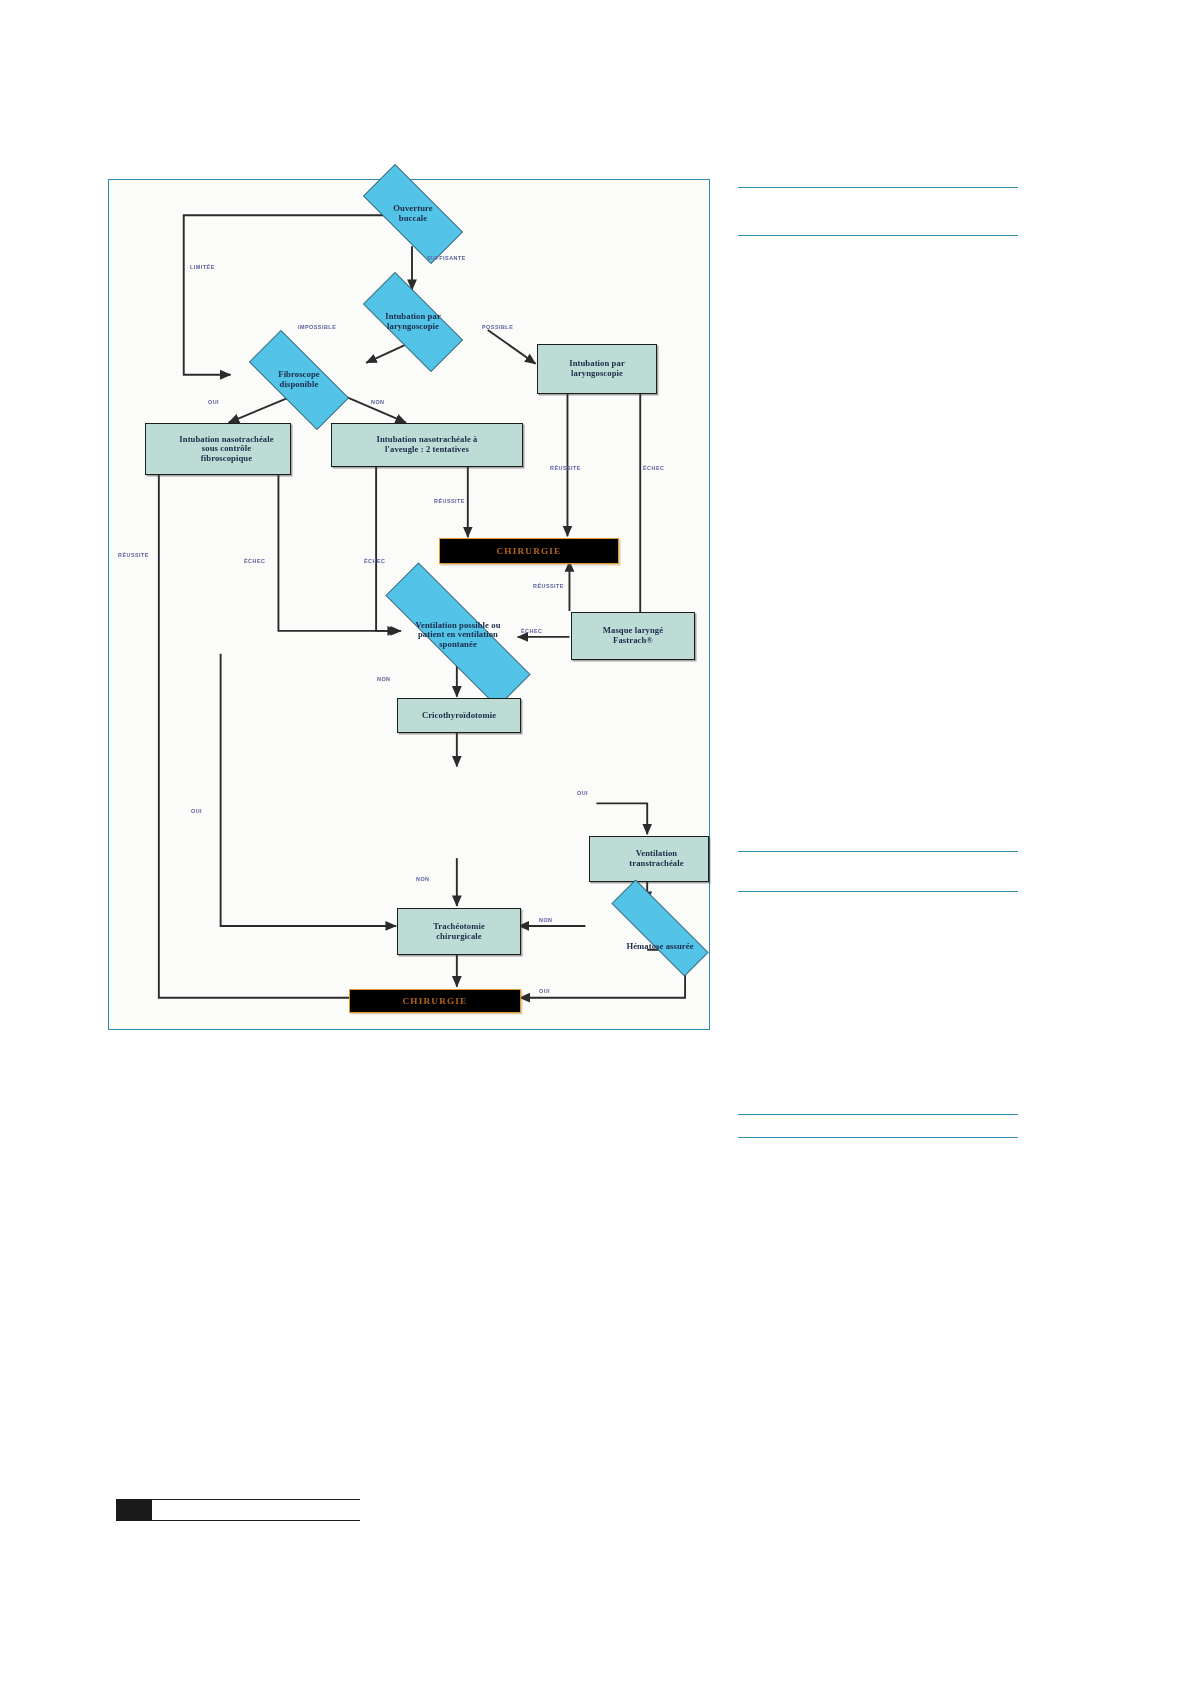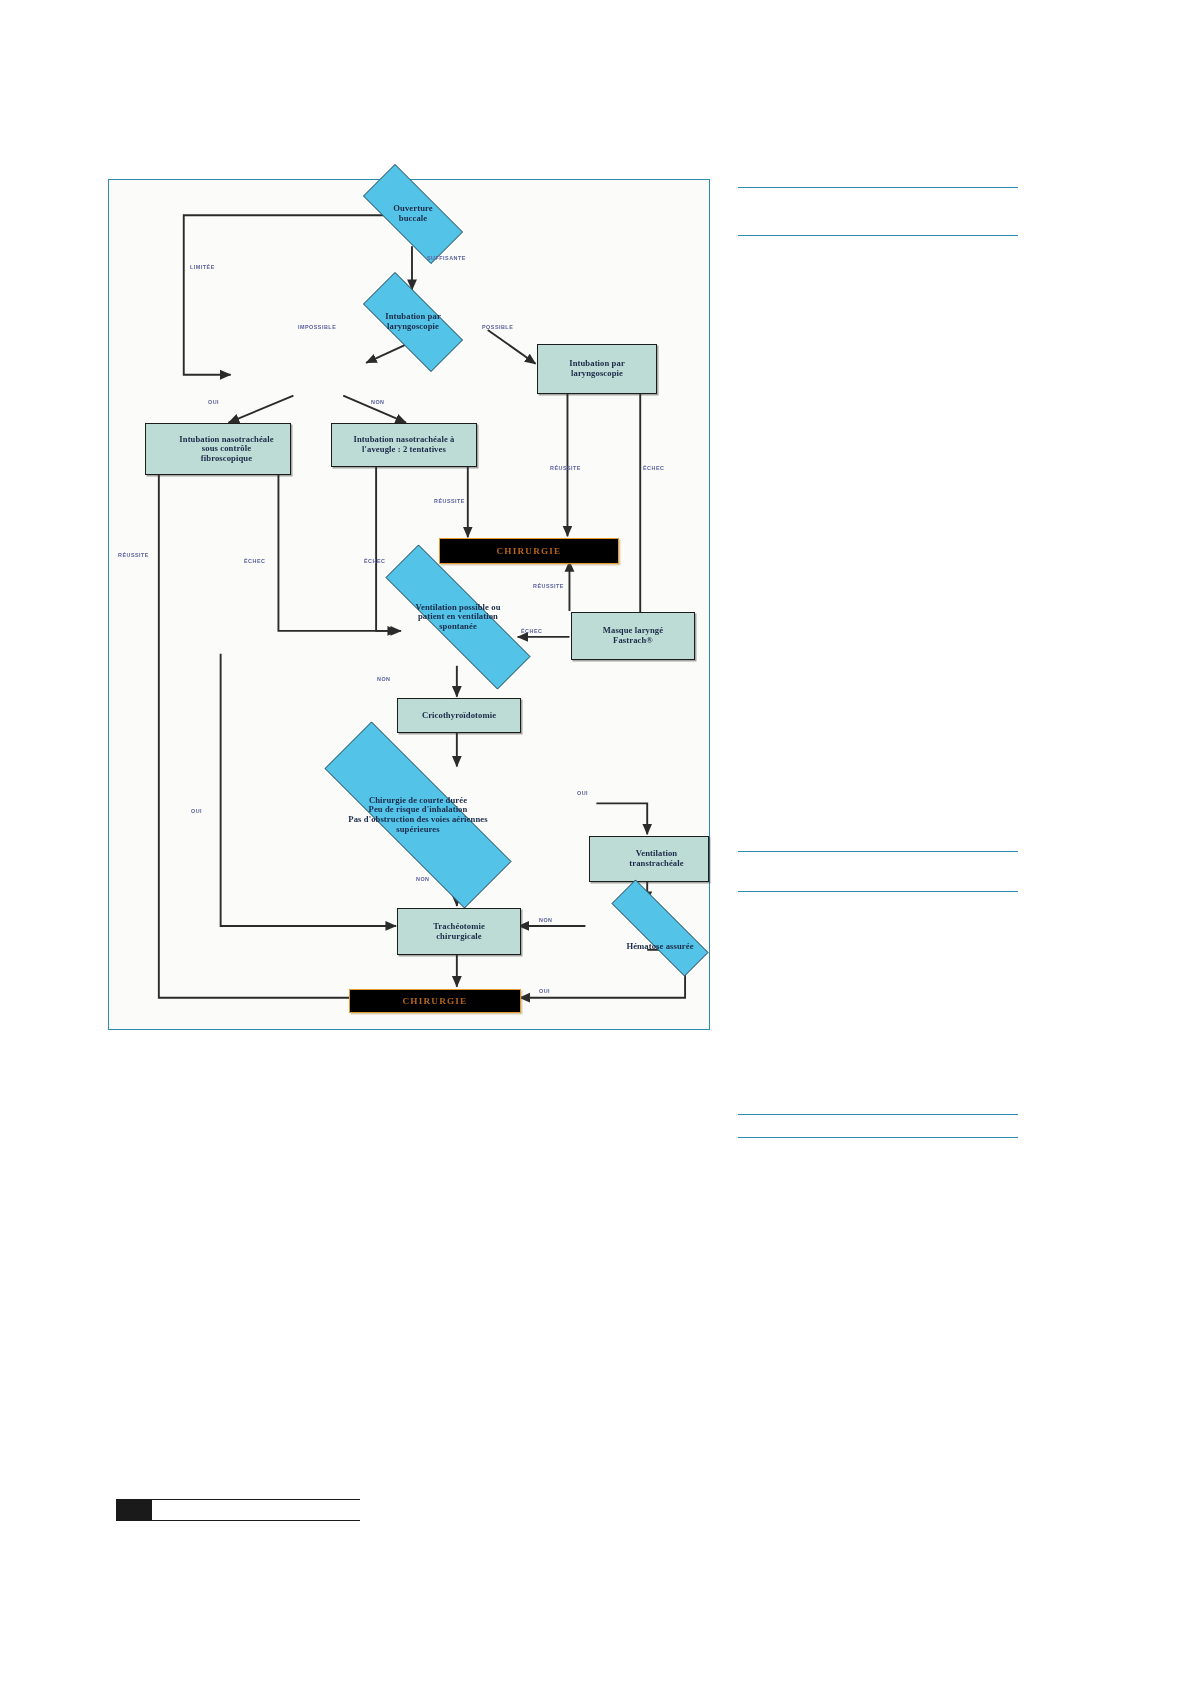--- a/index.html
+++ b/index.html
@@ -149,54 +149,54 @@
   <div class="node diamond" style="left:236px; top:2px; width:136px; height:64px;">
     <span class="dshape"></span>
     <span class="txt">Ouverture<br>buccale</span>
   </div>
 
   <div class="node diamond" style="left:236px; top:110px; width:136px; height:64px;">
     <span class="dshape"></span>
     <span class="txt">Intubation par<br>laryngoscopie</span>
   </div>
 
+  <div class="node diamond" style="left:122px; top:168px; width:136px; height:64px;">
+    <span class="dshape"></span>
+    <span class="txt">Fibroscope<br>disponible</span>
+  </div>
 
   <div class="node rect" style="left:428px; top:164px; width:120px; height:50px;">
     <span class="txt">Intubation par<br>laryngoscopie</span>
   </div>
 
   <div class="node rect" style="left:36px; top:243px; width:146px; height:52px;padding-left:17px;">
     <span class="txt">Intubation nasotrachéale<br>sous contrôle<br>fibroscopique</span>
   </div>
 
-  <div class="node rect" style="left:222px; top:243px; width:146px; height:44px;">
+  <div class="node rect" style="left:222px; top:243px; width:192px; height:44px;">
     <span class="txt">Intubation nasotrachéale à<br>l'aveugle : 2 tentatives</span>
   </div>
 
   <div class="node rect-yellow" style="left:330px; top:358px; width:180px; height:26px;">
     <span class="txt">CHIRURGIE</span>
   </div>
 
-  <div class="node diamond" style="left:237px; top:404px; width:224px; height:66px;">
+  <div class="node diamond" style="left:237px; top:422px; width:224px; height:66px;">
     <span class="dshape"></span>
     <span class="txt">Ventilation possible ou<br>patient en ventilation<br>spontanée</span>
   </div>
 
   <div class="node rect" style="left:462px; top:432px; width:124px; height:48px;">
     <span class="txt">Masque laryngé<br>Fastrach®</span>
   </div>
 
   <div class="node rect" style="left:288px; top:518px; width:124px; height:35px;">
     <span class="txt">Cricothyroïdotomie</span>
   </div>
 
-  <div class="node diamond" style="left:169px; top:588px; width:280px; height:94px;">
-    <span class="dshape"></span>
-    <span class="txt">Chirurgie de courte durée<br>Peu de risque d'inhalation<br>Pas d'obstruction des voies aériennes<br>supérieures</span>
-  </div>
 
   <div class="node rect" style="left:480px; top:656px; width:120px; height:46px;padding-left:15px;">
     <span class="txt">Ventilation<br>transtrachéale</span>
   </div>
 
   <div class="node rect" style="left:288px; top:728px; width:124px; height:47px;">
     <span class="txt">Trachéotomie<br>chirurgicale</span>
   </div>
 
   <div class="node diamond" style="left:478px; top:724px; width:146px; height:48px;align-items:flex-end;">

